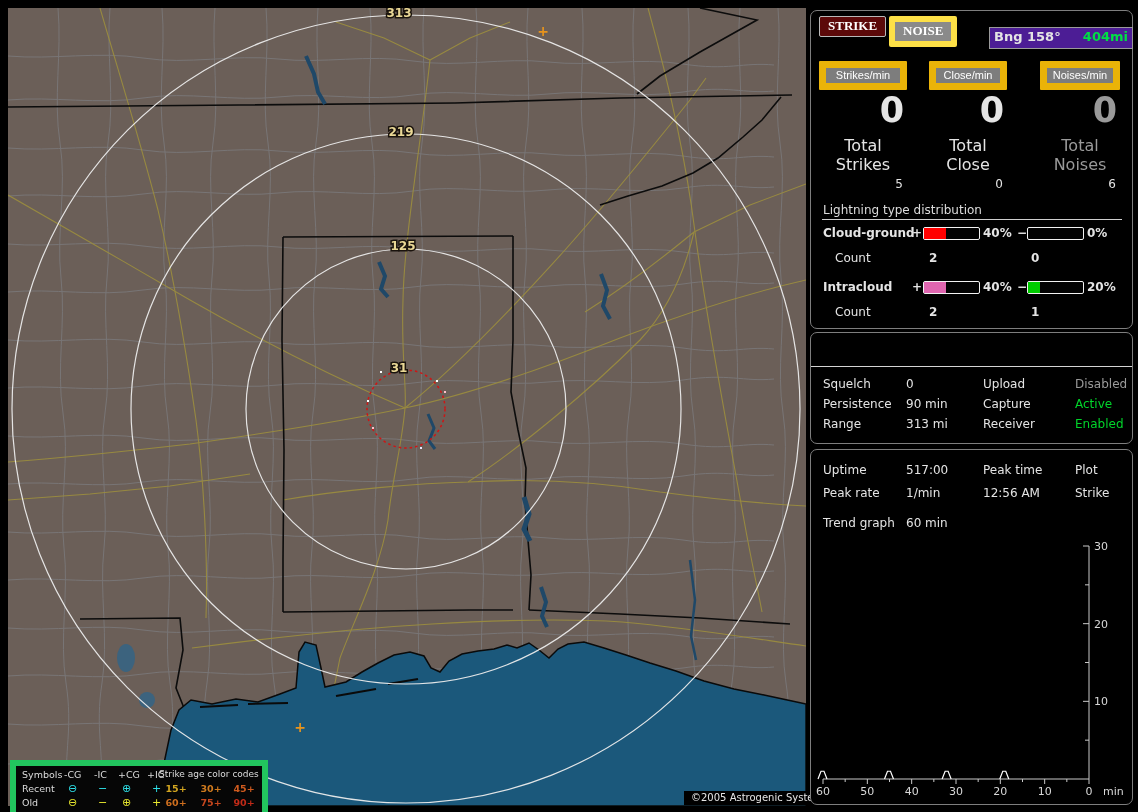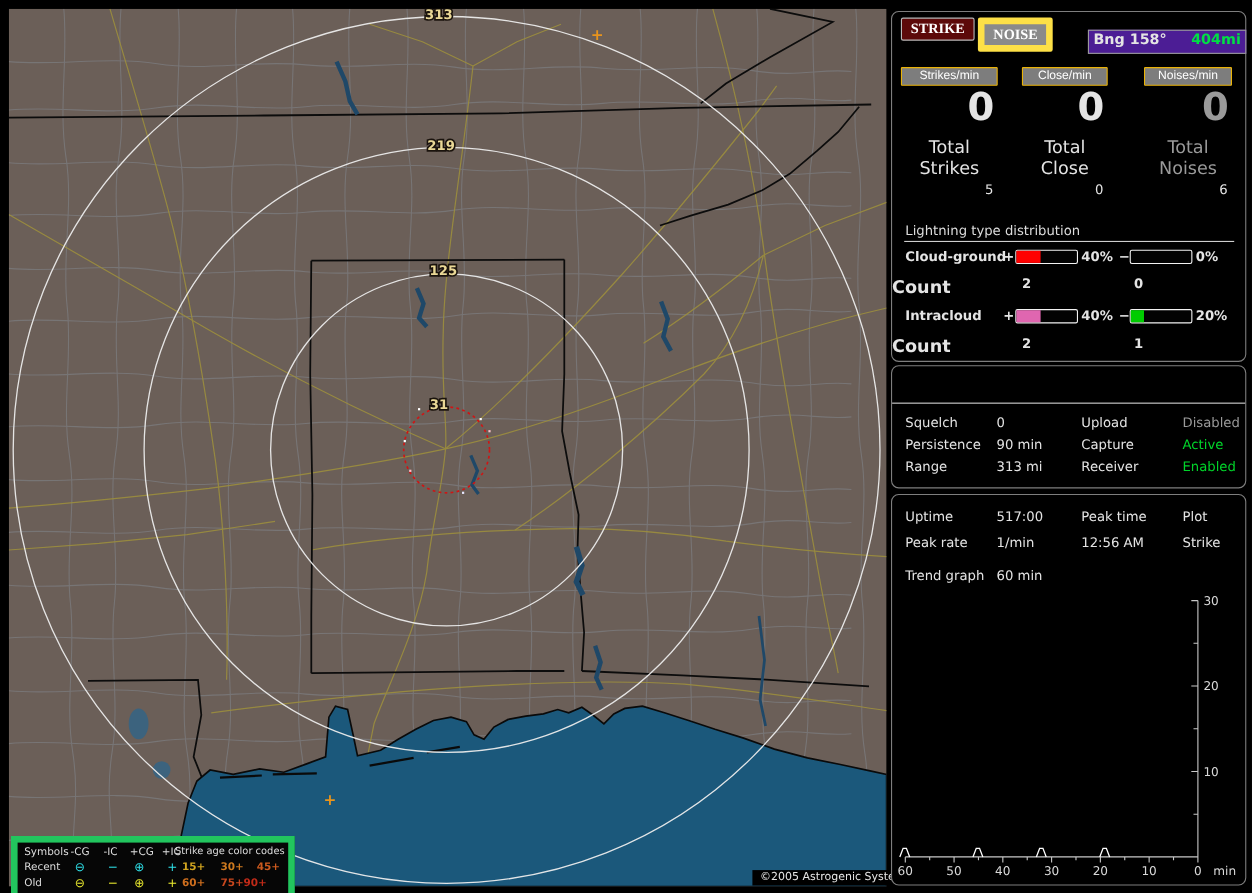--- a/index.html
+++ b/index.html
@@ -28,41 +28,41 @@
   .btn{font-family:"Liberation Serif",serif;font-weight:bold;font-size:13px;
        color:#fff;padding:1px 8px 2px;cursor:pointer;border-radius:2px;}
   #strike-btn{left:8px;top:5px;background:#5c0909;border:1px solid #b8b8b8;}
   #noise-btn{left:78px;top:5px;background:#8a8a8a;border:6px solid #fde047;}
   .bng-box{left:178px;top:16px;width:134px;height:19px;background:#4c1d95;
            border:1px solid #9a9a9a;font-weight:bold;font-size:13px;padding:1px 4px 0;}
   .bng-box .rng{float:right;color:#00e044;}
   
   .ccol{position:absolute;top:50px;height:120px;}
   .c1{left:8px;width:88px;} .c2{left:118px;width:78px;} .c3{left:229px;width:80px;}
-  .stat-btn{display:block;width:100%;background:#7d7d7d;border:1px solid #eab308;
+  .stat-btn{display:block;width:100%;background:#7d7d7d;border:7px solid #eab308;
             color:#fff;font-size:11px;padding:1px 0 2px;text-align:center;border-radius:1px;}
   .big-rate{font-size:35px;font-weight:bold;text-align:right;padding-right:3px;
             line-height:40px;height:44px;}
   .total-label{font-size:16px;text-align:center;margin-top:2px;}
   .total-value{font-size:12px;text-align:right;padding-right:4px;margin-top:3px;}
   .dim{color:#9a9a9a;}
   
   .dist-head{left:12px;top:192px;font-size:12px;color:#dcdcdc;}
   .dist-rule{left:11px;top:208px;width:300px;border-top:1px solid #cfcfcf;height:0;}
   .dist-row{position:absolute;left:0;width:100%;height:16px;font-size:12px;font-weight:bold;}
   .d-label{position:absolute;left:12px;top:0;text-align:right;}
   .d-sign1{position:absolute;left:101px;top:0;}
   .d-sign2{position:absolute;left:206px;top:0;}
   .bar{position:absolute;top:1px;width:55px;height:11px;background:#020202;
        border:1px solid #f2f2f2;border-radius:2px;}
   .bar>i{display:block;height:100%;}
   .b1{left:112px;} .b2{left:216px;}
   .d-pct1{position:absolute;left:172px;top:0;}
   .d-pct2{position:absolute;left:276px;top:0;}
-  .cnt-label{left:0;font-size:16px;font-weight:bold;}
+  .cnt-label{left:24px;font-size:12px;font-weight:normal;}
   .cnt-a{left:118px;font-size:12px;font-weight:bold;}
   .cnt-b{left:220px;font-size:12px;font-weight:bold;}
   
   .datetime{left:12px;top:6px;font-size:17px;font-weight:bold;color:#00e426;}
   .date-rule{left:0;top:33px;width:100%;border-top:1px solid #d4d4d4;height:0;}
   .srow{position:absolute;left:0;width:100%;font-size:12px;}
   .f1{position:absolute;left:12px;} .f2{position:absolute;left:95px;}
   .f3{position:absolute;left:172px;} .f4{position:absolute;left:264px;}
   
   #trend-svg{position:absolute;left:0;top:91px;}
@@ -201,21 +201,21 @@
     <span class="lg age" style="left: 181px; top: 17px; color: rgb(207, 122, 30);">30+</span>
     <span class="lg age" style="left: 214px; top: 17px; color: rgb(205, 90, 30);">45+</span>
 
     <span class="lg" style="left:6px;top:31px">Old</span>
     <span class="lg lg-sym yellow" style="left:52px;top:32px">⊖</span>
     <span class="lg lg-sym yellow" style="left:82px;top:32px">−</span>
     <span class="lg lg-sym yellow" style="left:106px;top:32px">⊕</span>
     <span class="lg lg-sym yellow" style="left:136px;top:32px">+</span>
     <span class="lg age" style="left: 146px; top: 31px; color: rgb(205, 110, 30);">60+</span>
     <span class="lg age" style="left: 181px; top: 31px; color: rgb(198, 71, 30);">75+</span>
-    <span class="lg age" style="left: 202px; top: 31px; color: rgb(192, 42, 24);">90+</span>
+    <span class="lg age" style="left: 214px; top: 31px; color: rgb(192, 42, 24);">90+</span>
   </div>
 
   <div class="copyright">©2005 Astrogenic Systems</div>
 </div>
 
 <div class="panel-box" id="boxA">
   <button class="btn abs" id="strike-btn">STRIKE</button>
   <button class="btn abs" id="noise-btn">NOISE</button>
   <div class="abs bng-box">
     <span>Bng 158°</span>

